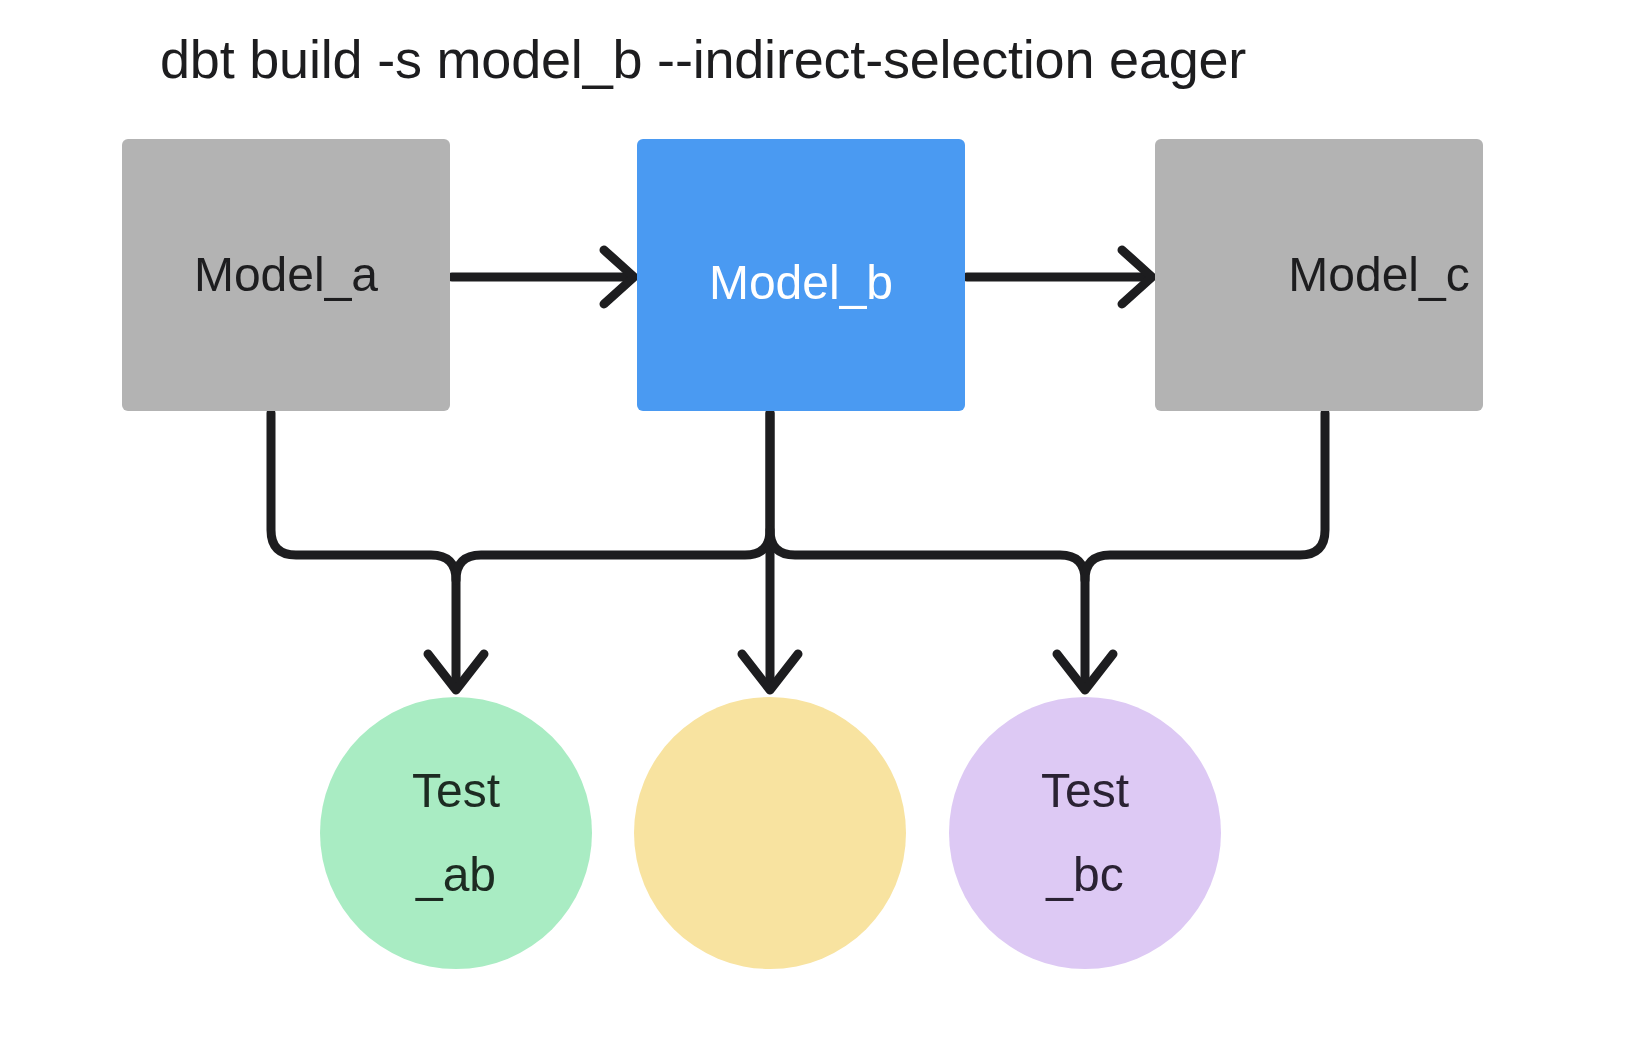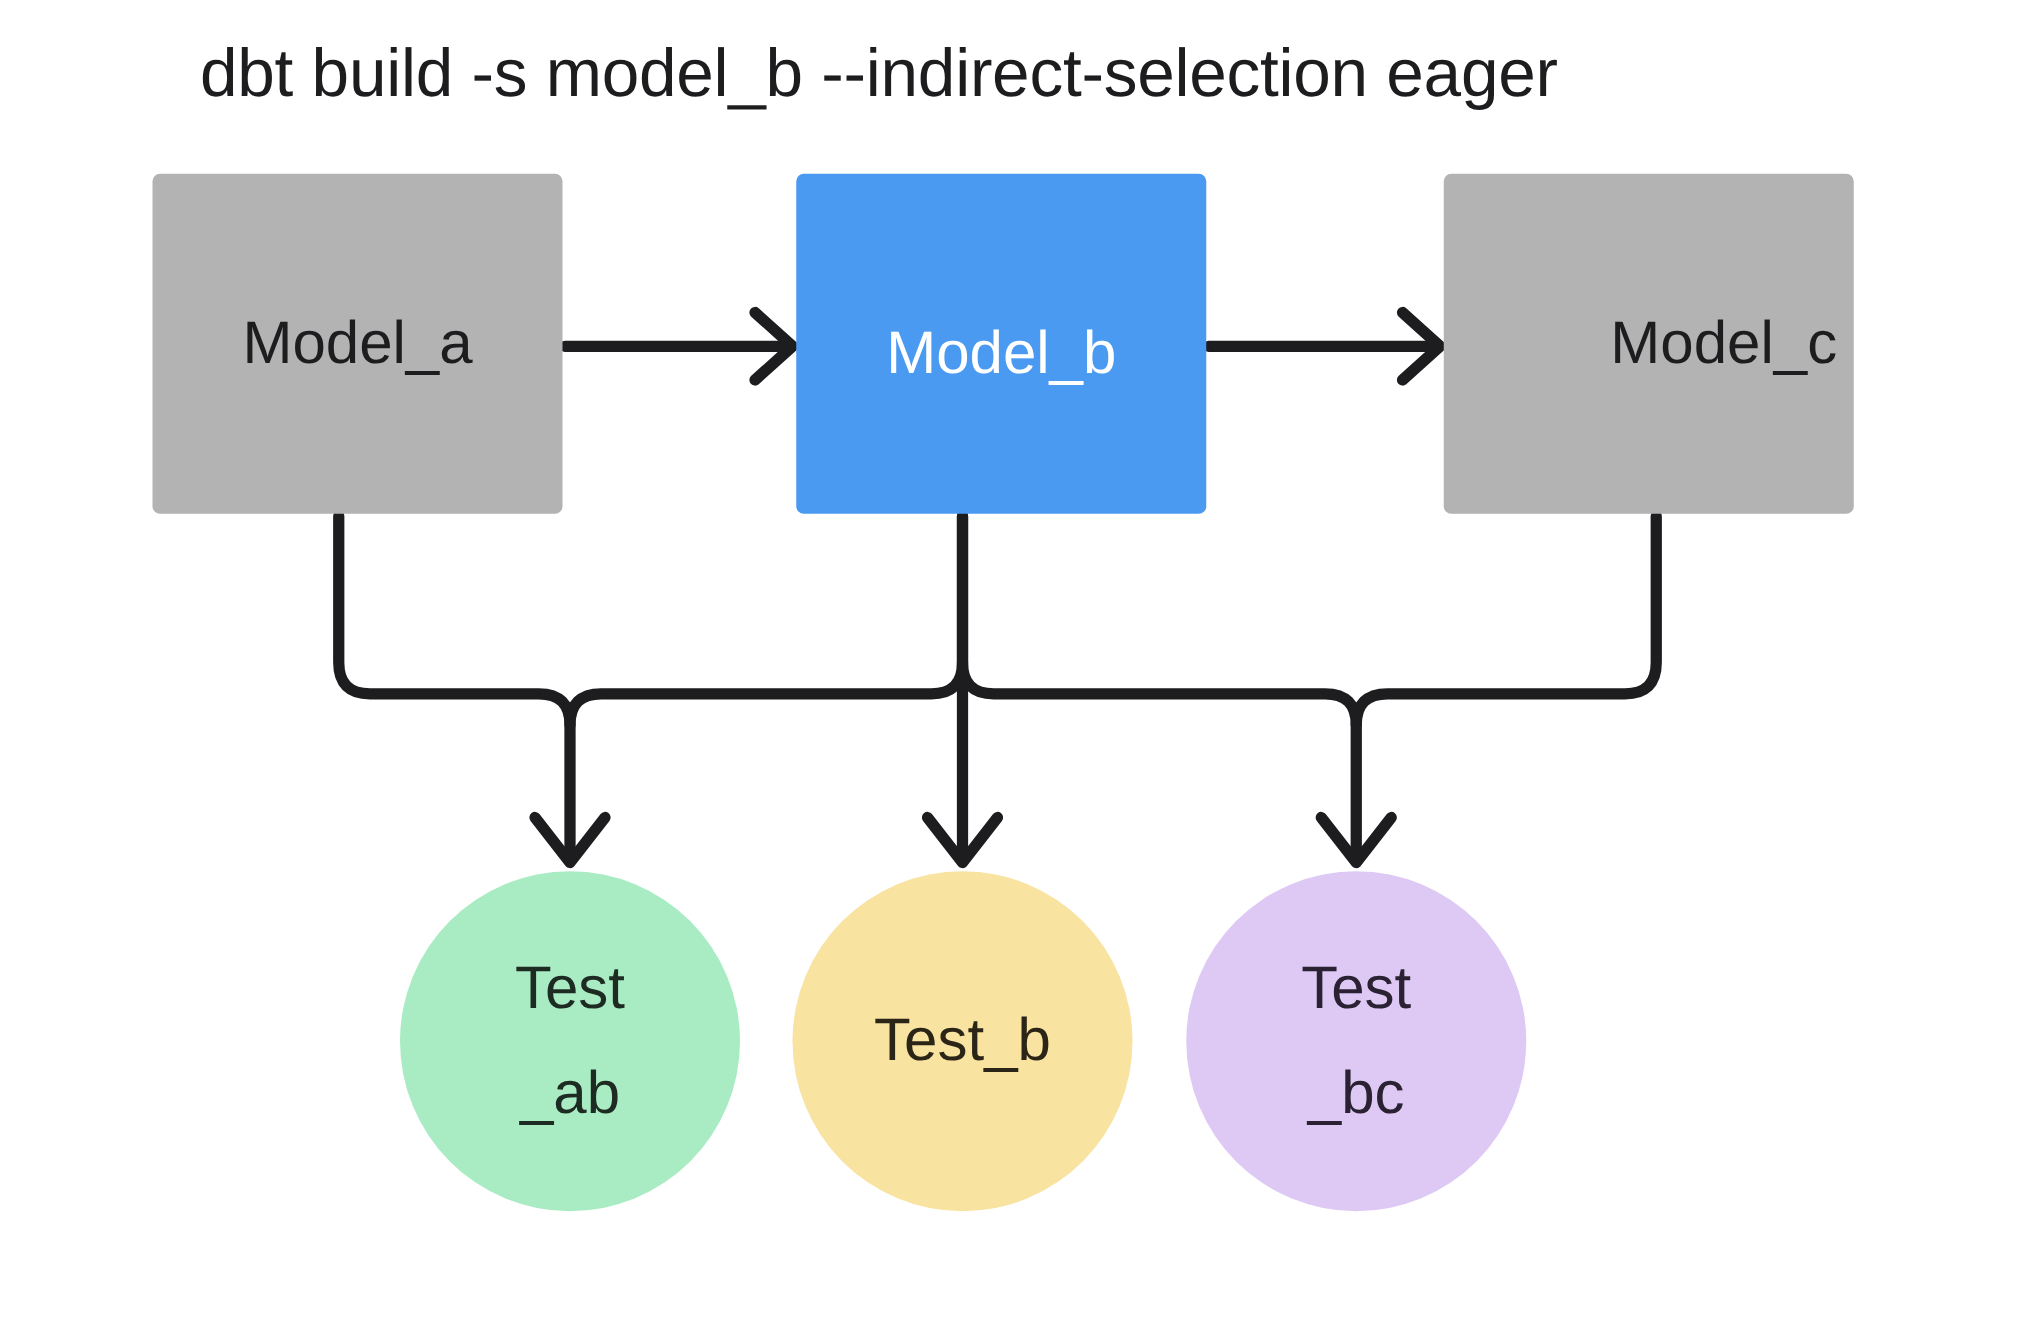--- a/index.html
+++ b/index.html
@@ -108,21 +108,20 @@
   <div class="model-box" style="left:1155px; top:139px; width:328px; height:272px; background:#b3b3b3;"></div>
   <div class="node-label" style="left:1155px; top:139px; width:392px; height:272px; color:#1d1d1f;margin-left:28px;">Model_c</div>
 
   <div class="test-circle" style="left:320px; top:697px; width:272px; height:272px; background:#a9ecc3;"></div>
   <div class="node-label" style="left:320px; top:697px; width:272px; height:272px; color:#1d2b22; flex-direction:column;">
     <span>Test</span>
     <span>_ab</span>
   </div>
 
   <div class="test-circle" style="left:634px; top:697px; width:272px; height:272px; background:#f8e3a0;"></div>
-  <div class="node-label" style="left:634px; top:697px; width:272px; height:272px; color:#2b2517;">Test_b</div>
 
   <div class="test-circle" style="left:949px; top:697px; width:272px; height:272px; background:#ddc9f4;"></div>
   <div class="node-label" style="left:949px; top:697px; width:272px; height:272px; color:#2a2233; flex-direction:column;">
     <span>Test</span>
     <span>_bc</span>
   </div>
 
 </div>
 
 </body></html>

